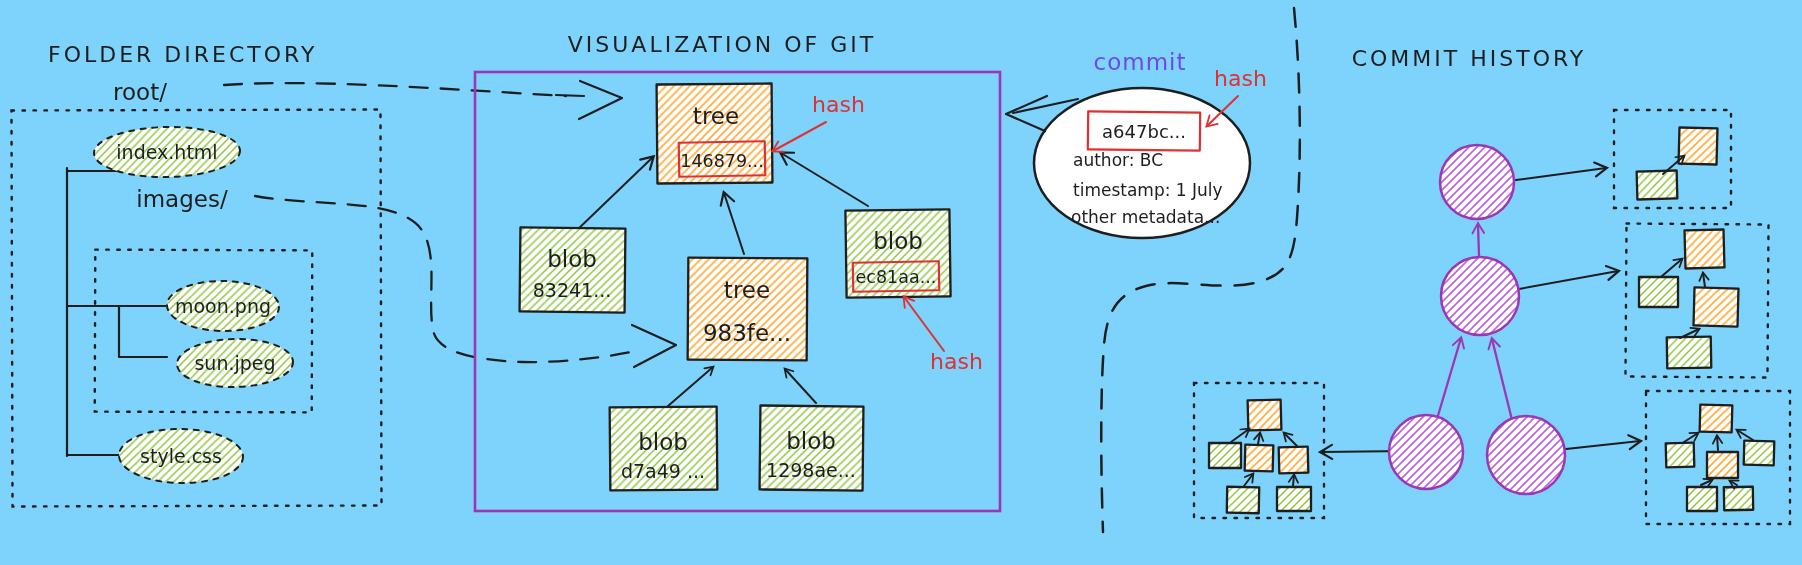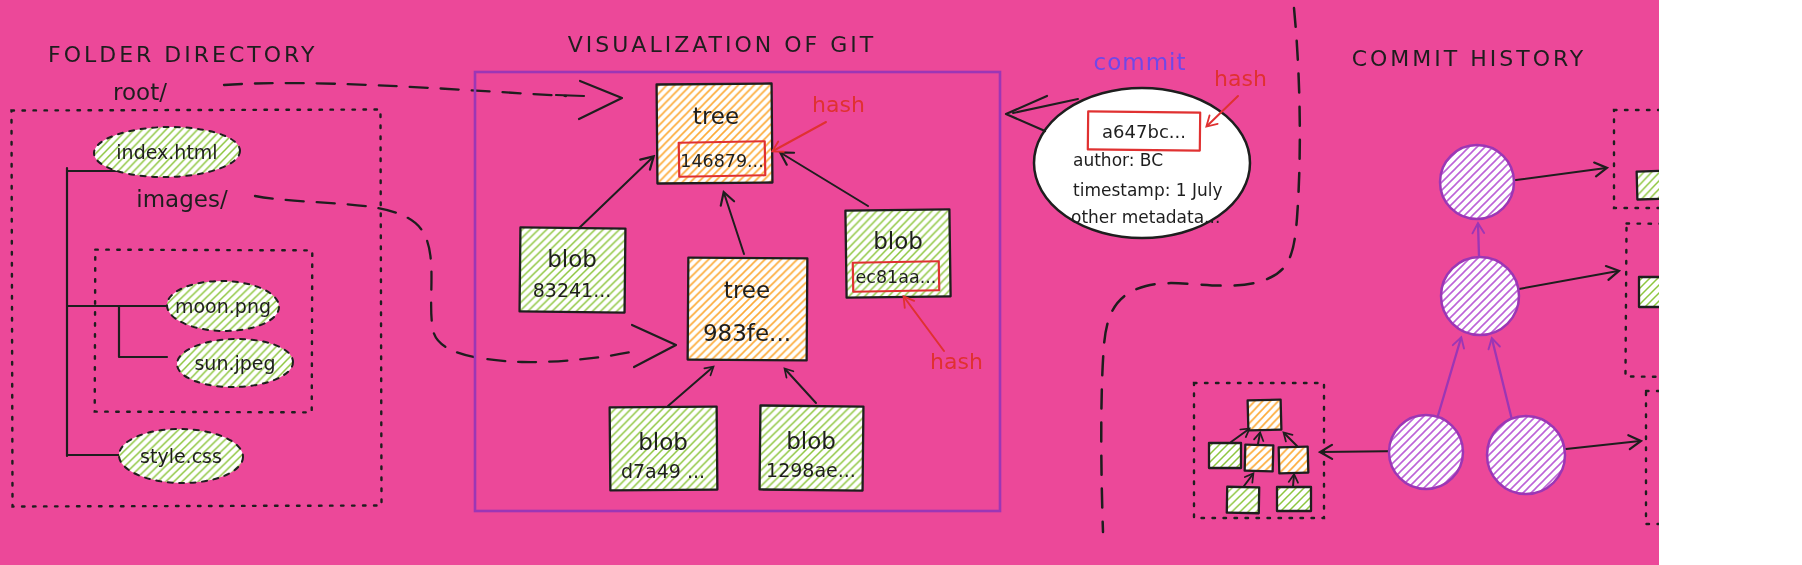--- a/index.html
+++ b/index.html
@@ -1,16 +1,16 @@
 <!DOCTYPE html>
 <html><head>
 <meta charset="utf-8">
 <style>
   html,body{margin:0;padding:0;background:#ffffff;}
-  .stage{position:relative;width:1659px;height:565px;background:#ec4899;overflow:hidden;}
+  .stage{position:relative;width:1802px;height:565px;background:#7dd3fc;overflow:hidden;}
   svg{position:absolute;left:0;top:0;}
   text{font-family:"DejaVu Sans",sans-serif;fill:#1e1e1e;}
   .title{font-size:22px;letter-spacing:3px;}
   .hand-lg{font-size:23px;}
   .hand-md{font-size:19px;}
   .hand-sm{font-size:17px;}
   .hash-txt{font-size:17.5px;}
   .red-t{fill:#e03131;font-size:22px;}
   .violet-t{fill:#7048e8;font-size:23px;letter-spacing:1px;}
   .mid{text-anchor:middle;}

